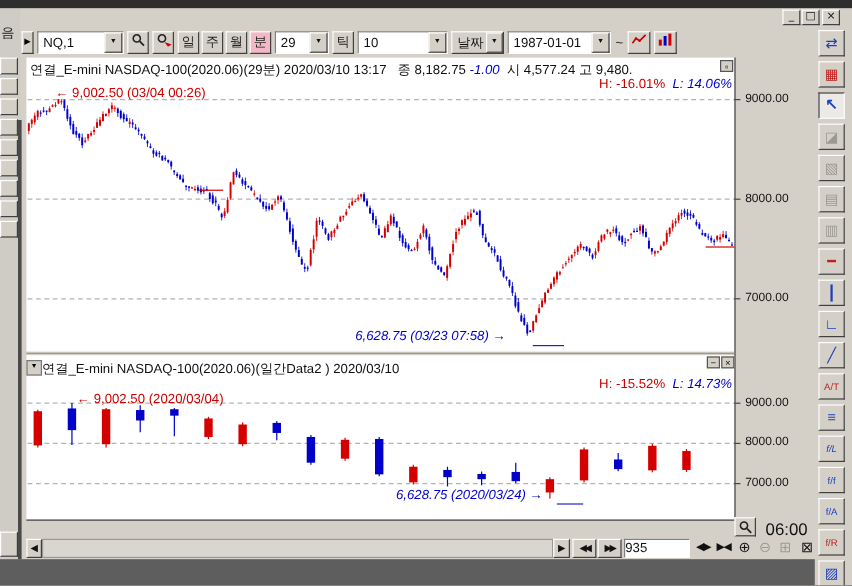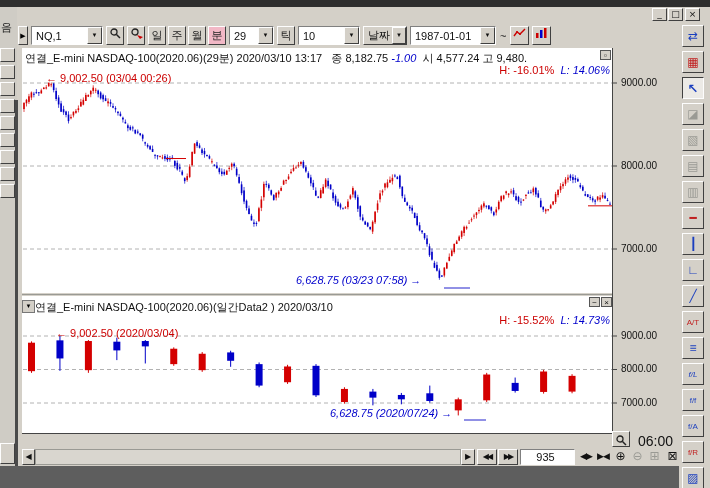--- a/index.html
+++ b/index.html
@@ -46,21 +46,21 @@
   .sidebar{left:679px;top:24px;width:28px;height:463px;background:#d4d0c8;
     display:flex;flex-direction:column;align-items:center;padding-top:1px;box-sizing:border-box;}
   .sbtn{width:22px;height:22px;margin-bottom:4px;display:flex;align-items:center;justify-content:center;
     font-size:12px;overflow:hidden;flex:none;}
   .sbtn .g8{font-size:8px;} .sbtn .g13{font-size:13px;font-weight:bold;}
   .sbtn.disabled{color:#9a9a94;}
   .bottombar{left:18px;top:449px;width:660px;height:17px;}
   .navbtn{height:16px;font-size:8px;line-height:14px;text-align:center;color:#111;
     font-family:"DejaVu Sans",sans-serif;}
   .navbtn.disabled{color:#9a9a94;}
-  .count-box{height:16px;font-size:11px;line-height:14px;text-align:center;padding-right:4px;color:#111;}
+  .count-box{height:16px;font-size:11px;line-height:14px;text-align:left;padding-right:4px;color:#111;}
   .bottom-desktop{left:0;top:466px;width:679px;height:22px;background:#5e5e5e;}
   .axis-time{font-size:14px;color:#111;}
   svg{position:absolute;}
 </style>
 </head>
 <body>
 
 <div class="screen">
 
   <div class="abs top-strip"></div>
@@ -110,21 +110,21 @@
         <div class="tbtn raised" style="width: 18px;">일</div>
         <div class="tbtn raised" style="width: 18px;">주</div>
         <div class="tbtn raised" style="width: 18px;">월</div>
         <div class="tbtn raised active" style="width: 18px;">분</div>
       </span>
     <div class="combo" style="width:45px">
       <span class="cval">29</span>
       <span class="dropbtn raised">▼</span>
     </div>
     <div class="tbtn raised">틱</div>
-    <div class="combo" style="width:62px">
+    <div class="combo" style="width:75px">
       <span class="cval">10</span>
       <span class="dropbtn raised">▼</span>
     </div>
     <div class="combo" style="width:44px;background:#d4d0c8;border-color:#fdfdfd #404040 #404040 #fdfdfd">
       <span class="cval">날짜</span>
       <span class="dropbtn raised">▼</span>
     </div>
     <div class="combo" style="width:86px">
       <span class="cval">1987-01-01</span>
       <span class="dropbtn raised">▼</span>
@@ -716,22 +716,22 @@
   <div class="abs" style="left:22px;top:300px;width:11px;height:11px;background:#d4d0c8;border:1px solid #777;font-size:6px;text-align:center;line-height:10px">▼</div>
   <div class="abs c-title" style="left:35px;top:300px">연결_E-mini NASDAQ-100(2020.06)(일간Data2 ) 2020/03/10</div>
   <div class="abs mini-icon" style="left:589px;top:297px">−</div>
   <div class="abs mini-icon" style="left:601px;top:297px">×</div>
   <div class="abs hl-line" style="left:420px;top:314px;width:190px;text-align:right">
     <span class="red">H:</span>
     <span class="red">-15.52%</span>&nbsp;
     <span class="blue">L:</span>
     <span class="blue">14.73%</span>
   </div>
-  <div class="abs anno red" style="left:56px;top:327px">← 9,002.50 (2020/03/04)</div>
-  <div class="abs anno blue" style="left:330px;top:407px">6,628.75 (2020/07/24)  →</div>
+  <div class="abs anno red" style="left:64px;top:327px">← 9,002.50 (2020/03/04)</div>
+  <div class="abs anno blue" style="left:330px;top:407px">6,628.75 (2020/03/24)  →</div>
   <div class="abs ytick" style="left:621px;top:330px">9000.00</div>
   <div class="abs ytick" style="left:621px;top:363px">8000.00</div>
   <div class="abs ytick" style="left:621px;top:397px">7000.00</div>
 
   <div class="abs raised" style="left:612px;top:431px;width:18px;height:16px;text-align:center">
     <svg width="12" height="12" viewBox="0 0 12 12" style="position:static;margin-top:1px">
         <circle cx="5" cy="5" r="3" fill="none" stroke="#222" stroke-width="1.3"></circle>
         <line x1="7.5" y1="7.5" x2="11" y2="11" stroke="#222" stroke-width="1.5"></line>
       </svg>
   </div>

